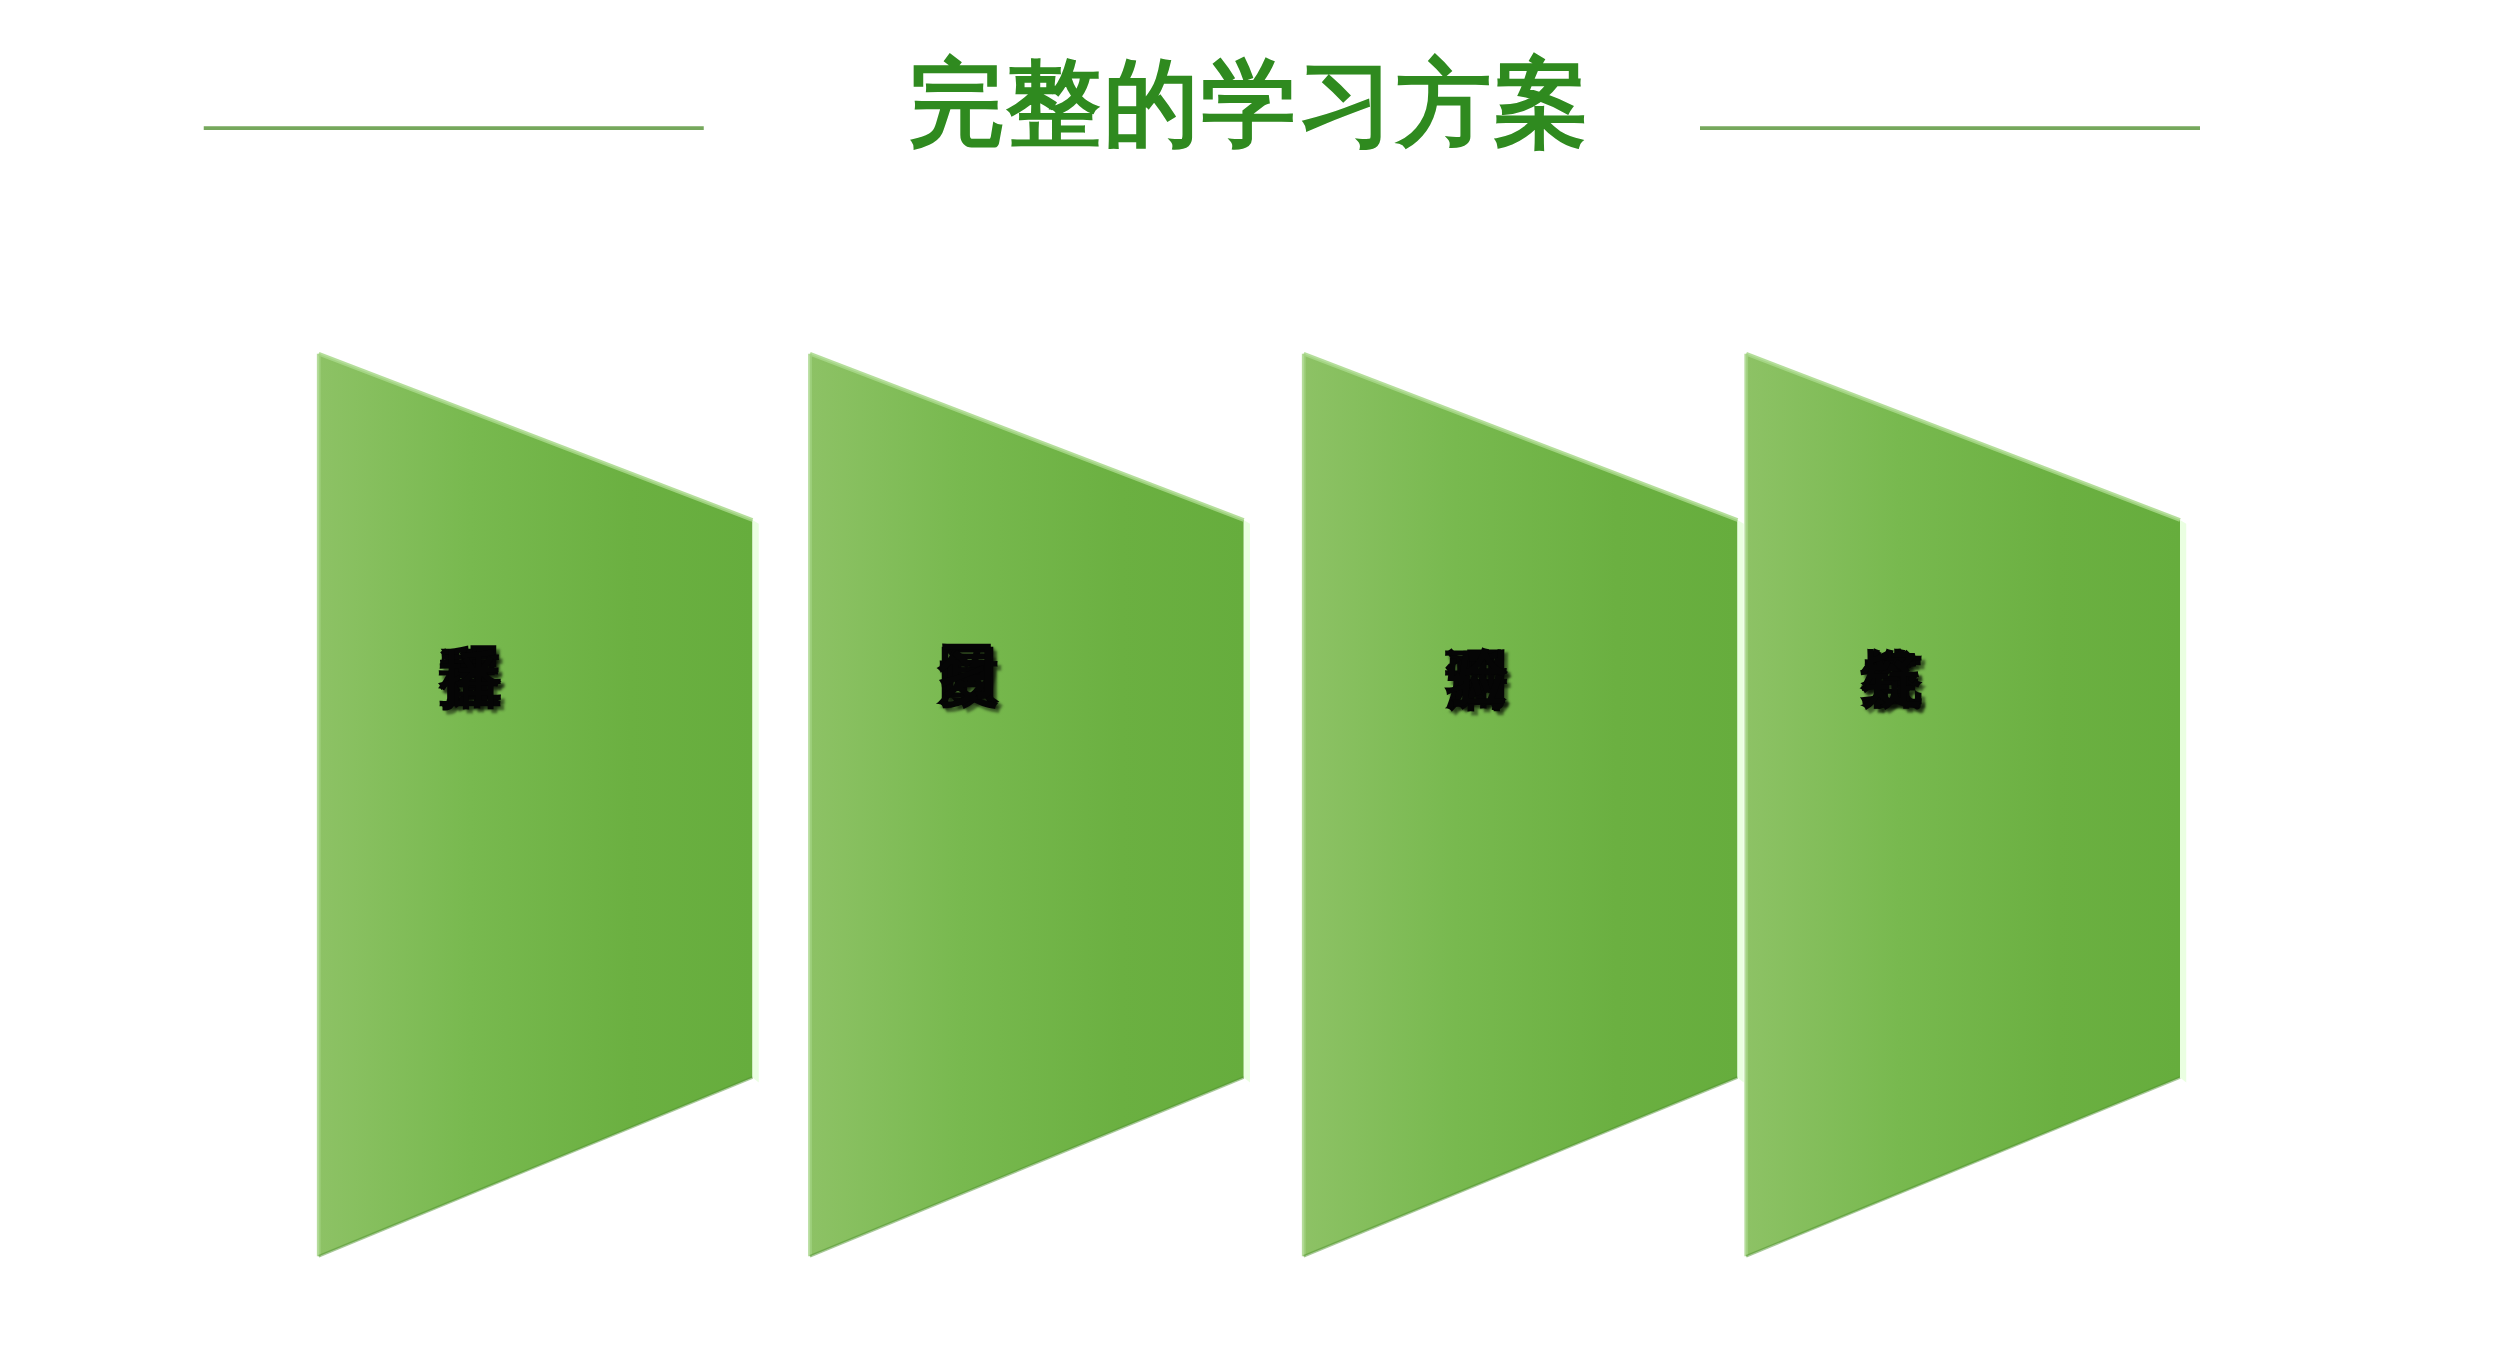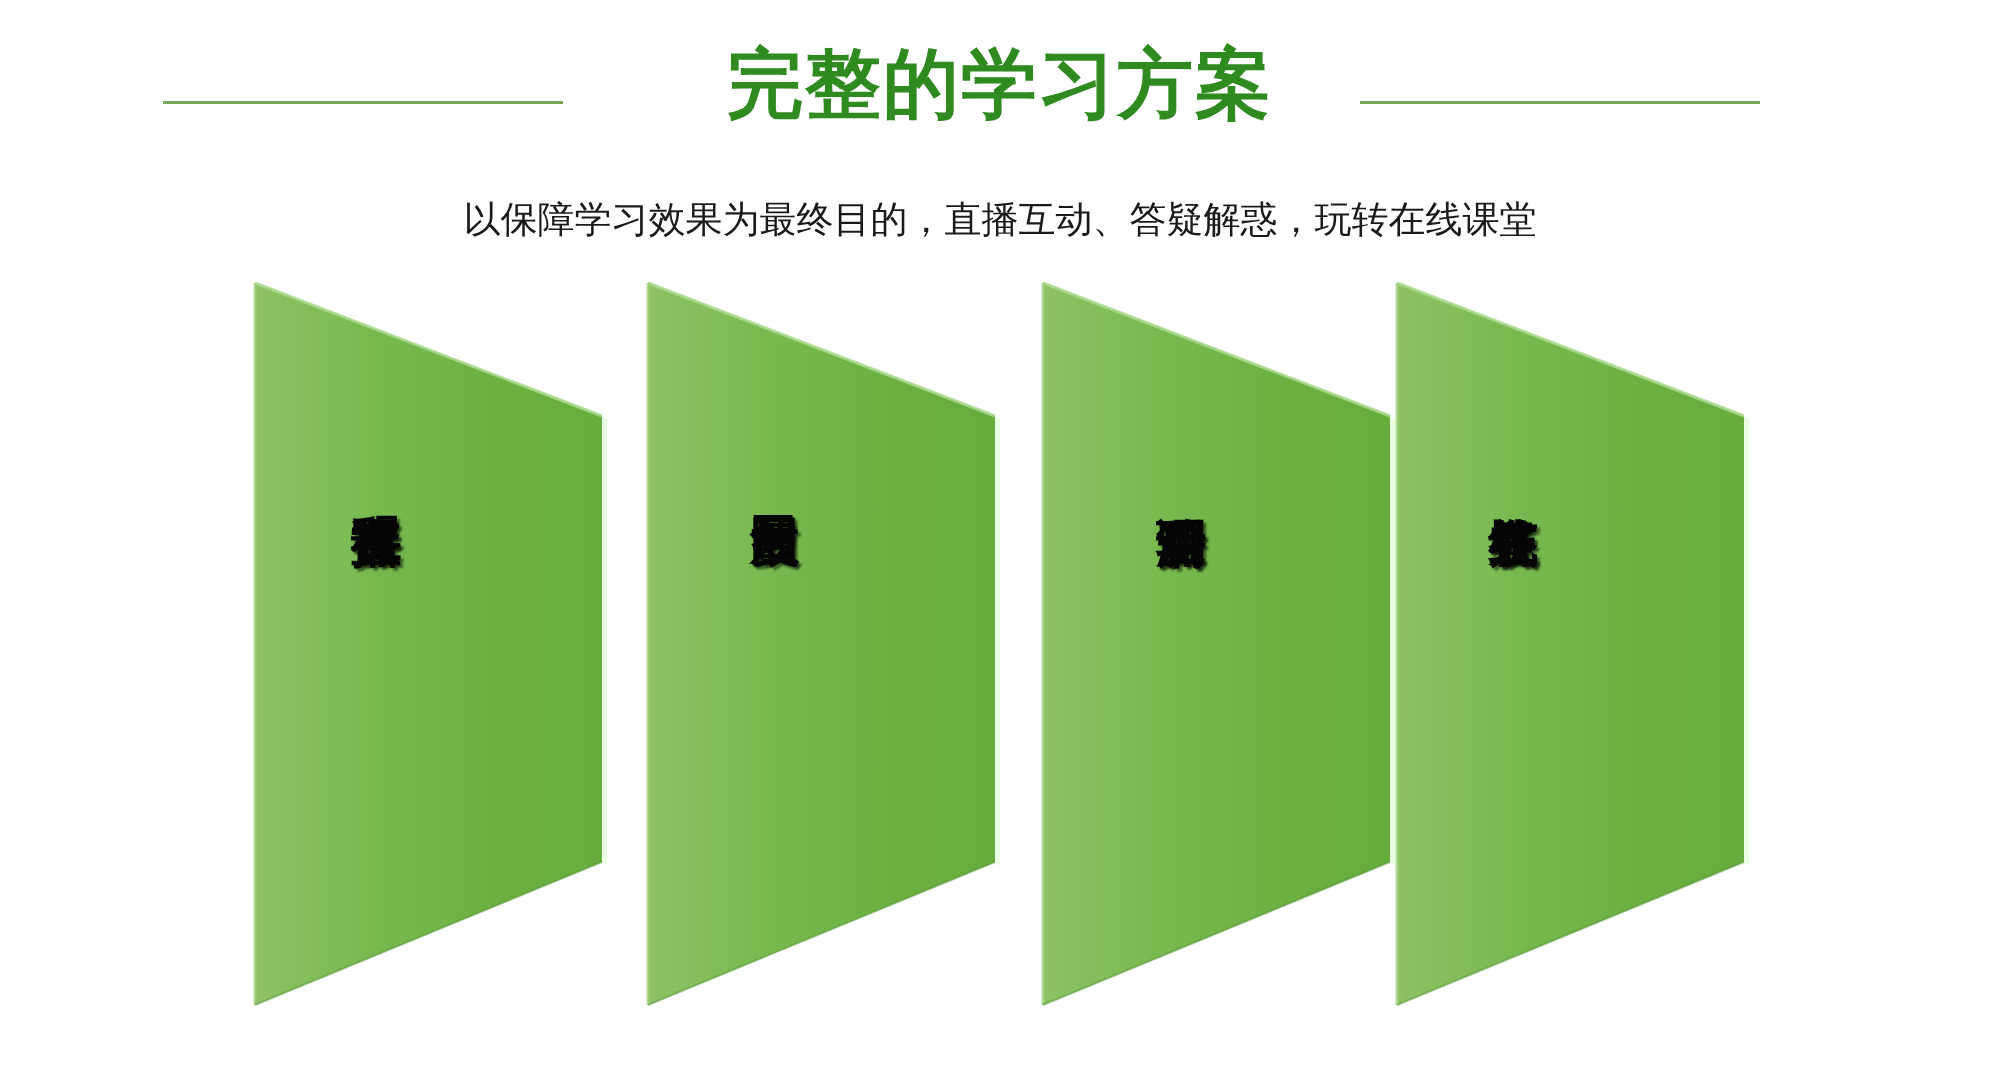--- a/index.html
+++ b/index.html
@@ -121,21 +121,20 @@
 </head>
 <body>
 
 <div id="header">
 
   <div id="title-rule-left"></div>
   <div id="title-rule-right"></div>
 
   <div id="page-title">完整的学习方案</div>
 
-  <div id="page-subtitle">以保障学习效果为最终目的，直播互动、答疑解惑，玩转在线课堂</div>
 </div>
 
 <div id="panels">
 
   <div class="panel panel-1">
     <svg width="360" height="1090" viewBox="0 0 360 1090">
       <defs>
         <linearGradient id="pg1" x1="0" y1="0" x2="1" y2="0">
           <stop offset="0%" stop-color="#8dc265"></stop>
           <stop offset="35%" stop-color="#78b94f"></stop>

